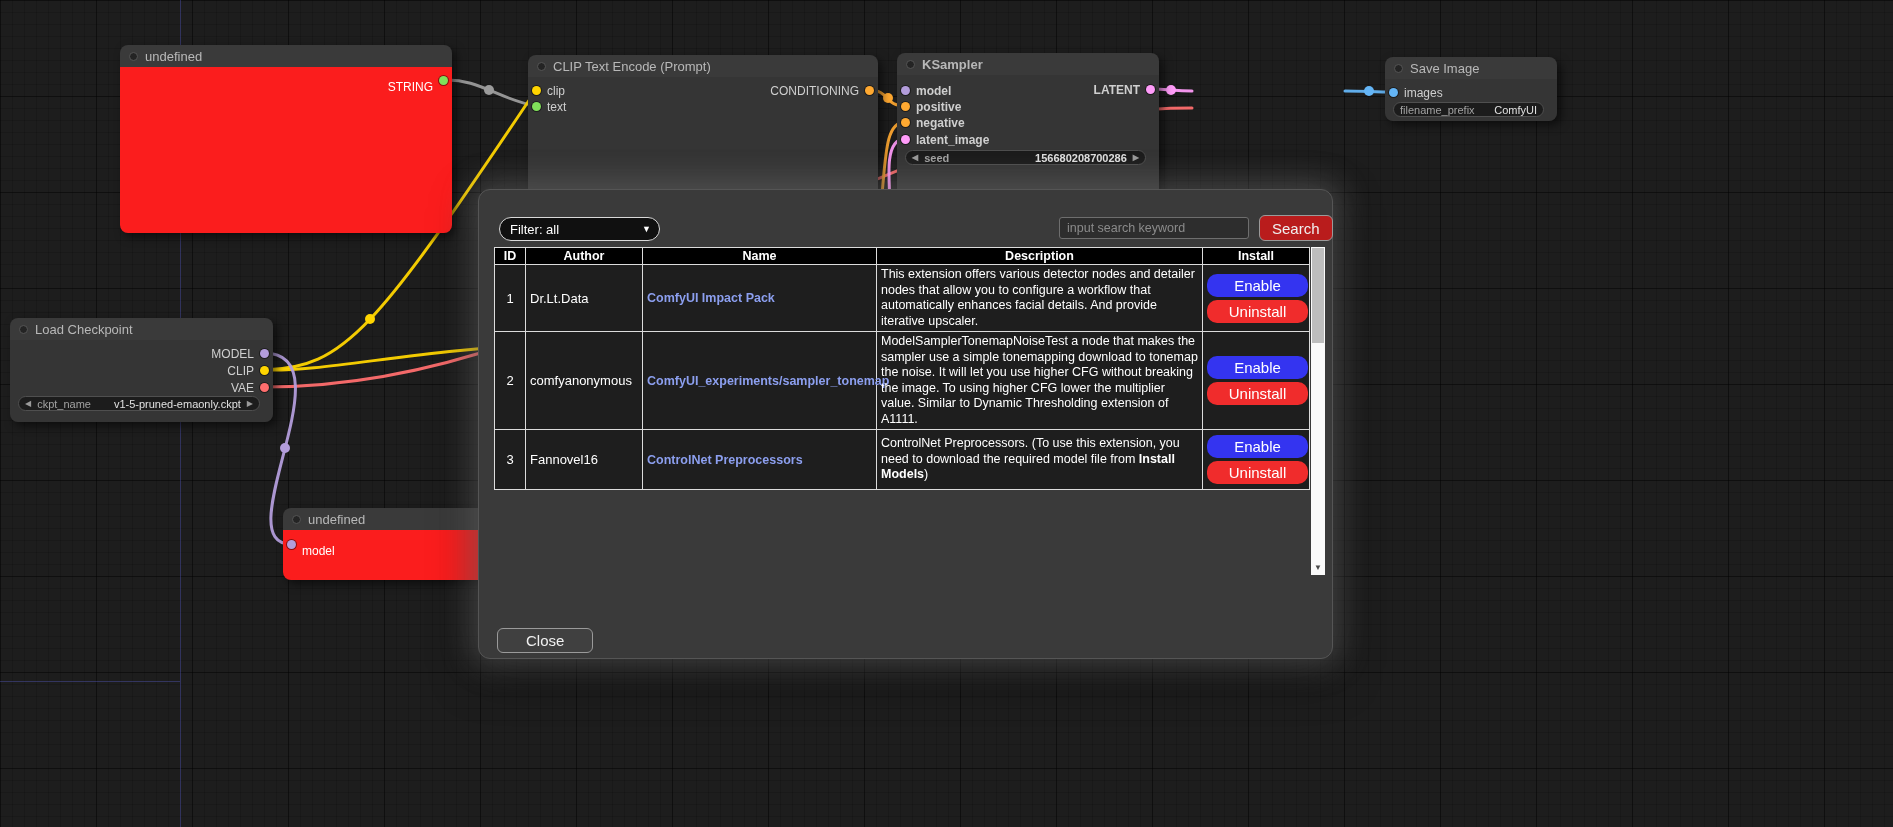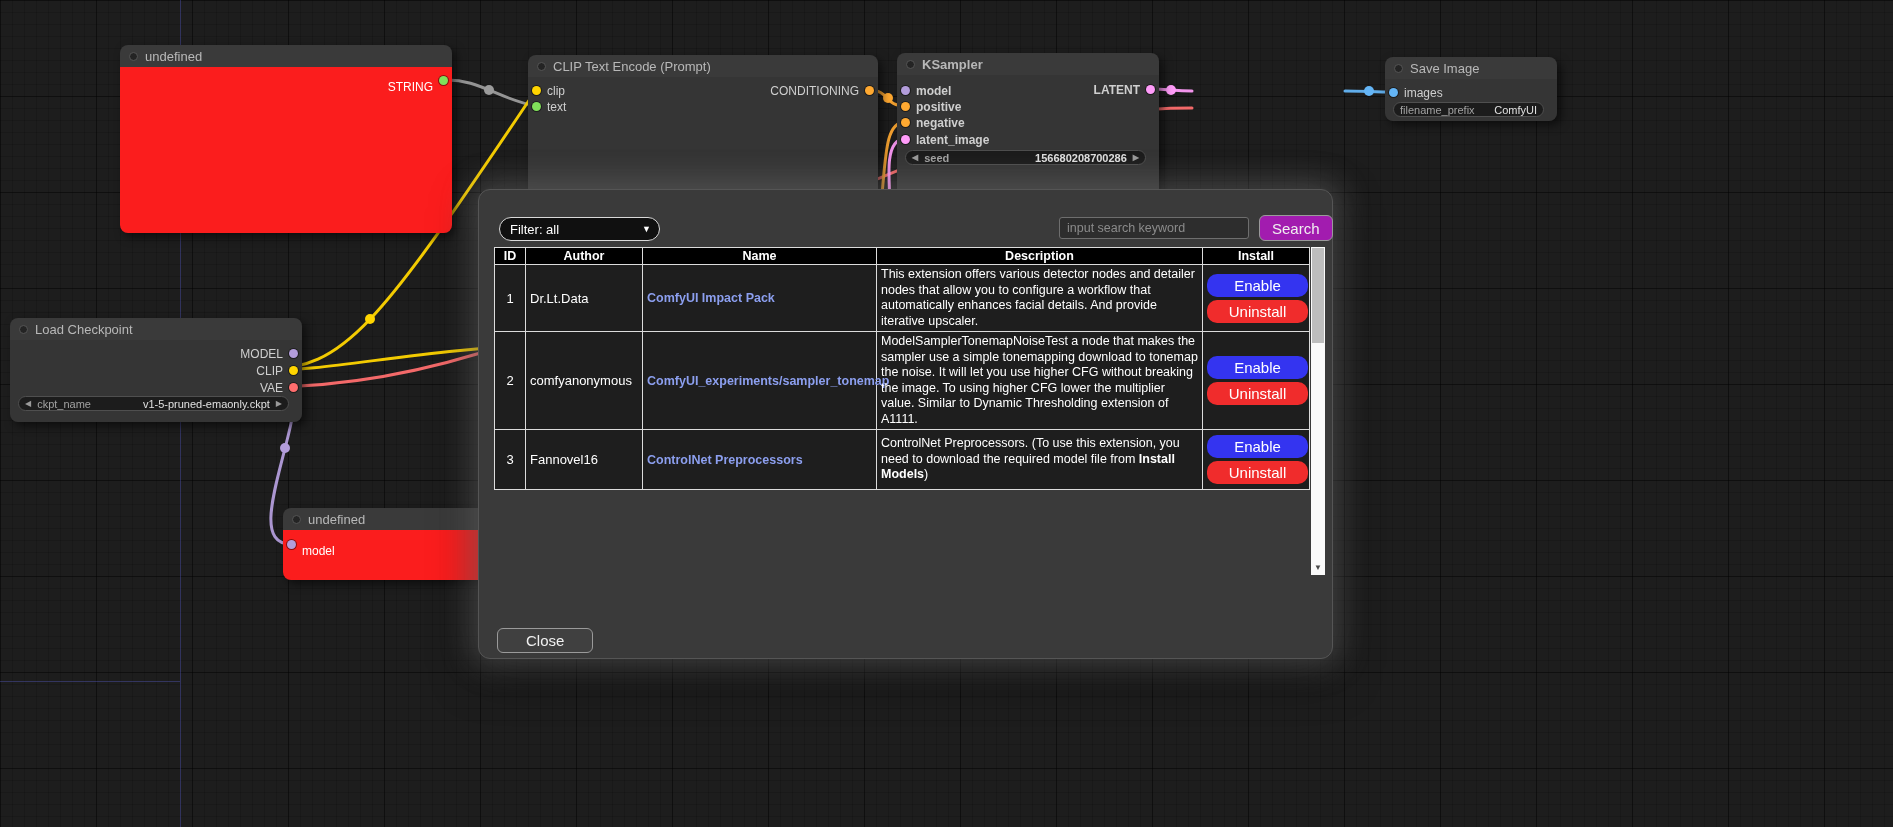--- a/index.html
+++ b/index.html
@@ -55,21 +55,21 @@
 
   .filter-wrap { position:absolute; left:20px; top:27px; width:161px; height:24px; }
   select.filter { width:100%; height:100%; appearance:none; -webkit-appearance:none; -moz-appearance:none;
     background:#101010; color:#fff; border:1px solid #d8d8d8; border-radius:12px; font-size:13px;
     padding:0 24px 0 10px; font-family:inherit; }
   .filter-caret { position:absolute; right:9px; top:7px; font-size:9px; color:#fff; pointer-events:none; }
 
   .search-input { position:absolute; left:580px; top:27px; width:190px; height:22px; background:#2d2d2d;
     border:1px solid #6e6e6e; border-radius:3px; color:#ddd; font-size:12.5px; padding:0 7px; font-family:inherit; }
   .search-input::placeholder { color:#8b8b8b; }
-  .search-btn { position:absolute; left:780px; top:25px; height:26px; padding:0 12px; background:#a21caf; color:#f0f0f0;
+  .search-btn { position:absolute; left:780px; top:25px; height:26px; padding:0 12px; background:#b91c1c; color:#f0f0f0;
     border:1px solid #9a9a9a; border-radius:6px; font-size:15px; font-family:inherit; cursor:pointer; }
 
   .table-wrap { position:absolute; left:15px; top:57px; width:831px; height:328px; }
   table.ext { width:815px; border-collapse:collapse; table-layout:fixed; }
   table.ext th { background:var(--table-header-bg,#000); color:#fff; font-size:12.5px; font-weight:bold;
     border:1px solid #dcdcdc; padding:1px 2px; height:16px; }
   table.ext td { background:var(--table-row-bg,#1e1e1e); border:1px solid #dcdcdc; color:#fff;
     vertical-align:middle; padding:2px 4px; }
   td.cell-id { text-align:center; font-size:13px; }
   td.cell-author { font-size:13px; }
@@ -201,21 +201,21 @@
     <div class="slot in" style="top:29px">
       <span class="slot-dot c-image"></span>
       <span>images</span>
     </div>
     <div class="widget" style="top:45px">
       <span class="w-label">filename_prefix</span>
       <span class="w-value">ComfyUI</span>
     </div>
   </div>
 
-  <div class="node" style="left:10px; top:318px; width:292px; height:104px;">
+  <div class="node" style="left:10px; top:318px; width:263px; height:104px;">
     <div class="node-header">
       <span class="collapse-dot"></span>
       <span class="node-title">Load Checkpoint</span>
     </div>
     <div class="node-body"></div>
     <div class="slot out" style="top:29px">
       <span>MODEL</span>
       <span class="slot-dot c-model"></span>
     </div>
     <div class="slot out" style="top:46px">

